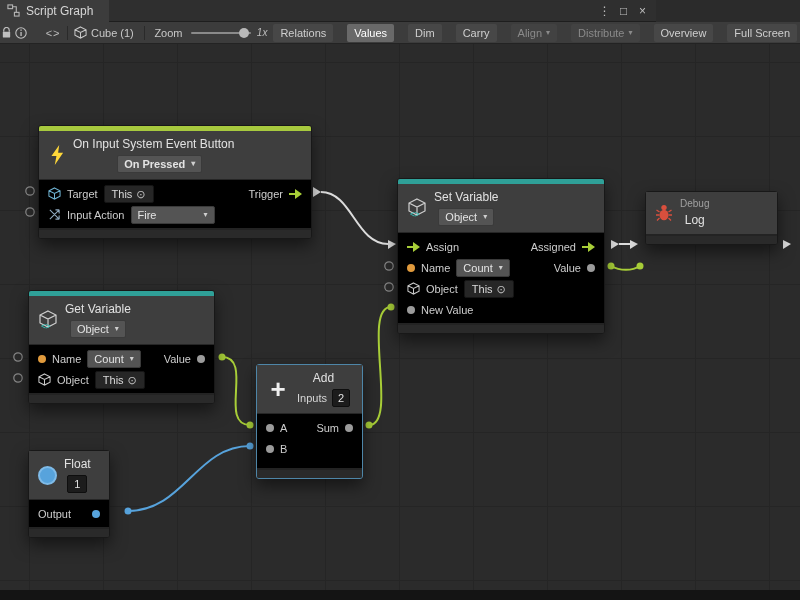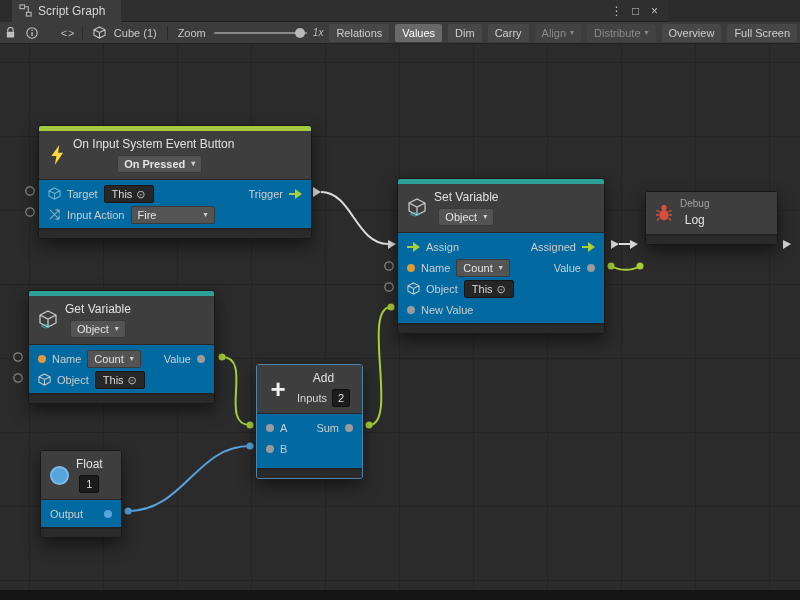--- a/index.html
+++ b/index.html
@@ -1,39 +1,39 @@
 <!DOCTYPE html>
 <html><head>
 <meta charset="utf-8">
 <style>
   * { margin:0; padding:0; box-sizing:border-box; }
   html,body { background:#1a1a1a; }
   body { font-family:"Liberation Sans", sans-serif; }
   #app { position:relative; width:800px; height:600px; overflow:hidden; background:#2b2b2b; }
 
   
-  .titlebar { position:absolute; left:12px; top:0; width:656px; height:22px; background:#2f2f2f;
+  .titlebar { position:absolute; left:0; top:0; width:656px; height:22px; background:#2f2f2f;
               border-bottom:1px solid #1e1e1e; display:flex; align-items:center; }
   .tab { height:22px; display:flex; align-items:center; gap:6px; padding:0 16px 0 7px;
          background:#3c3c3c; color:#d6d6d6; font-size:12px; }
   .win-controls { margin-left:auto; display:flex; align-items:center; gap:2px; padding-right:5px; }
   .win-btn { width:17px; text-align:center; color:#bdbdbd; font-size:12px; line-height:20px; }
 
   
   .toolbar { position:absolute; left:0; top:22px; width:800px; height:22px; background:#3c3c3c;
              border-bottom:1px solid #232323; display:flex; align-items:center; font-size:11px; color:#c8c8c8; }
   .tb-icon { width:22px; display:flex; justify-content:center; align-items:center; height:22px; }
   .tb-divider { width:1px; height:14px; background:#2a2a2a; margin:0 6px; }
   .tb-label { margin:0 4px; white-space:nowrap; }
   .code-glyph { color:#bdbdbd; font-size:11px; letter-spacing:1px; margin-left:18px; }
   .slider { position:relative; width:96px; height:12px; margin:0 6px 0 4px; }
   .slider .track { position:absolute; left:0; right:0; top:5px; height:2px; background:#8a8a8a; border-radius:1px; }
   .slider .knob { position:absolute; top:1px; right:2px; width:10px; height:10px; border-radius:50%; background:#b8b8b8; }
   .zoom-x { font-size:10px; color:#bdbdbd; margin-right:6px;font-style:italic; }
-  .tb-buttons { margin-left:auto; display:flex; align-items:center; gap:6px; margin-right:3px; }
+  .tb-buttons { margin-left:auto; display:flex; align-items:center; gap:14px; margin-right:3px; }
   .tb-btn { padding:3px 7px; background:#474747; border-radius:2px; color:#cfcfcf; white-space:nowrap;
             display:flex; align-items:center; gap:4px; }
   .tb-btn.active { background:#696969; color:#ffffff; }
   .tb-btn.disabled { color:#8a8a8a; background:#424242; }
   .tb-btn .caret { font-size:8px; }
 
   
   .canvas { position:absolute; left:0; top:44px; width:800px; height:546px; background-color:#2b2b2b;
     background-image:linear-gradient(to right,#252525 1px,transparent 1px),
                      linear-gradient(to bottom,#252525 1px,transparent 1px);
@@ -45,21 +45,21 @@
   
   .node { position:absolute; z-index:3; background:#373737; border:1px solid #181818; border-radius:3px;
           box-shadow:0 7px 16px rgba(0,0,0,.5); color:#d6d6d6; font-size:11px; }
   .topbar { height:5px; border-radius:2px 2px 0 0; }
   .topbar.green { background:#a7c93e; }
   .topbar.teal { background:#2fa098; }
   .nheader { display:flex; align-items:center; gap:7px; padding:6px 9px; background:#3e3e3e; }
   .hcol { display:flex; flex-direction:column; gap:3px; align-items:center; }
   .htitle { font-size:12px; color:#e2e2e2; white-space:nowrap; line-height:15px; }
   .hsub { font-size:10px; color:#a0a0a0; line-height:12px; }
-  .nbody { background:#0369a1; border-top:1px solid #262626; padding:3px 0; }
+  .nbody { background:#000000; border-top:1px solid #262626; padding:3px 0; }
   .row { display:flex; align-items:center; height:21px; padding:0 9px; gap:6px; white-space:nowrap; color:#cdcdcd; }
   .spacer { flex:1; }
   .nfooter { height:10px; background:#2a2a2a; border-top:2px solid #232323; border-radius:0 0 2px 2px; }
 
   .dot { width:8px; height:8px; border-radius:50%; flex:0 0 auto; }
   .dot.gray { background:#9b9b9b; }
   .dot.orange { background:#e09a3c; }
   .dot.blue { background:#57a3dc; }
 
   .dd { display:inline-flex; align-items:center; gap:6px; background:#545454; border:1px solid #3a3a3a;
@@ -378,21 +378,21 @@
         <span class="dot gray"></span>
       </div>
       <div class="row">
         <span class="dot gray"></span>
         <span>B</span>
       </div>
     </div>
     <div class="nfooter"></div>
   </div>
 
-  <div class="node" id="node-float" style="left:40px; top:450px; width:82px;">
+  <div class="node" id="node-float" style="left:28px; top:450px; width:82px;">
     <div class="nheader">
       <span class="float-circle"></span>
       <div class="hcol">
         <span class="htitle">Float</span>
         <span class="numbox" style="min-width:20px;">1</span>
       </div>
     </div>
     <div class="nbody">
       <div class="row">
         <span>Output</span>

